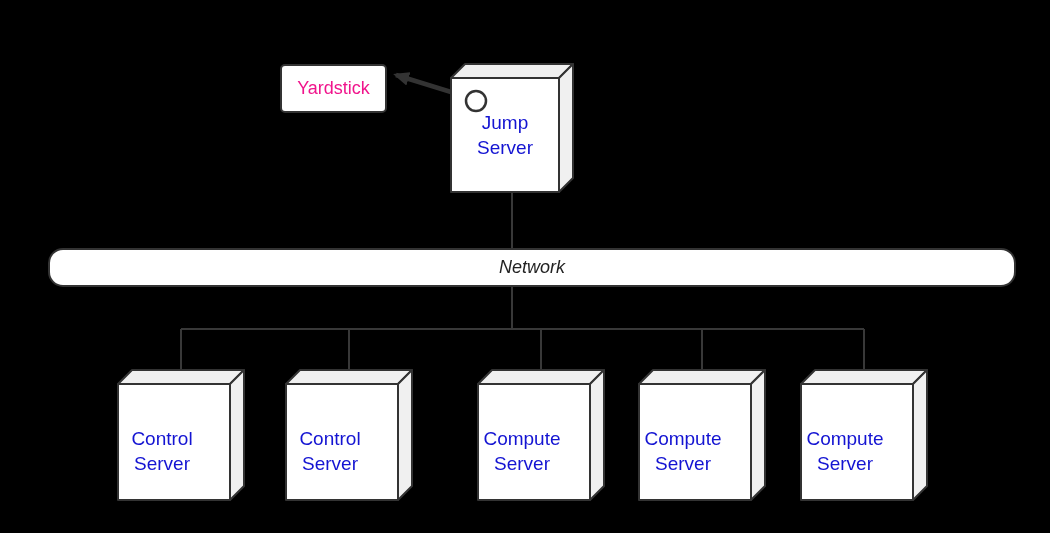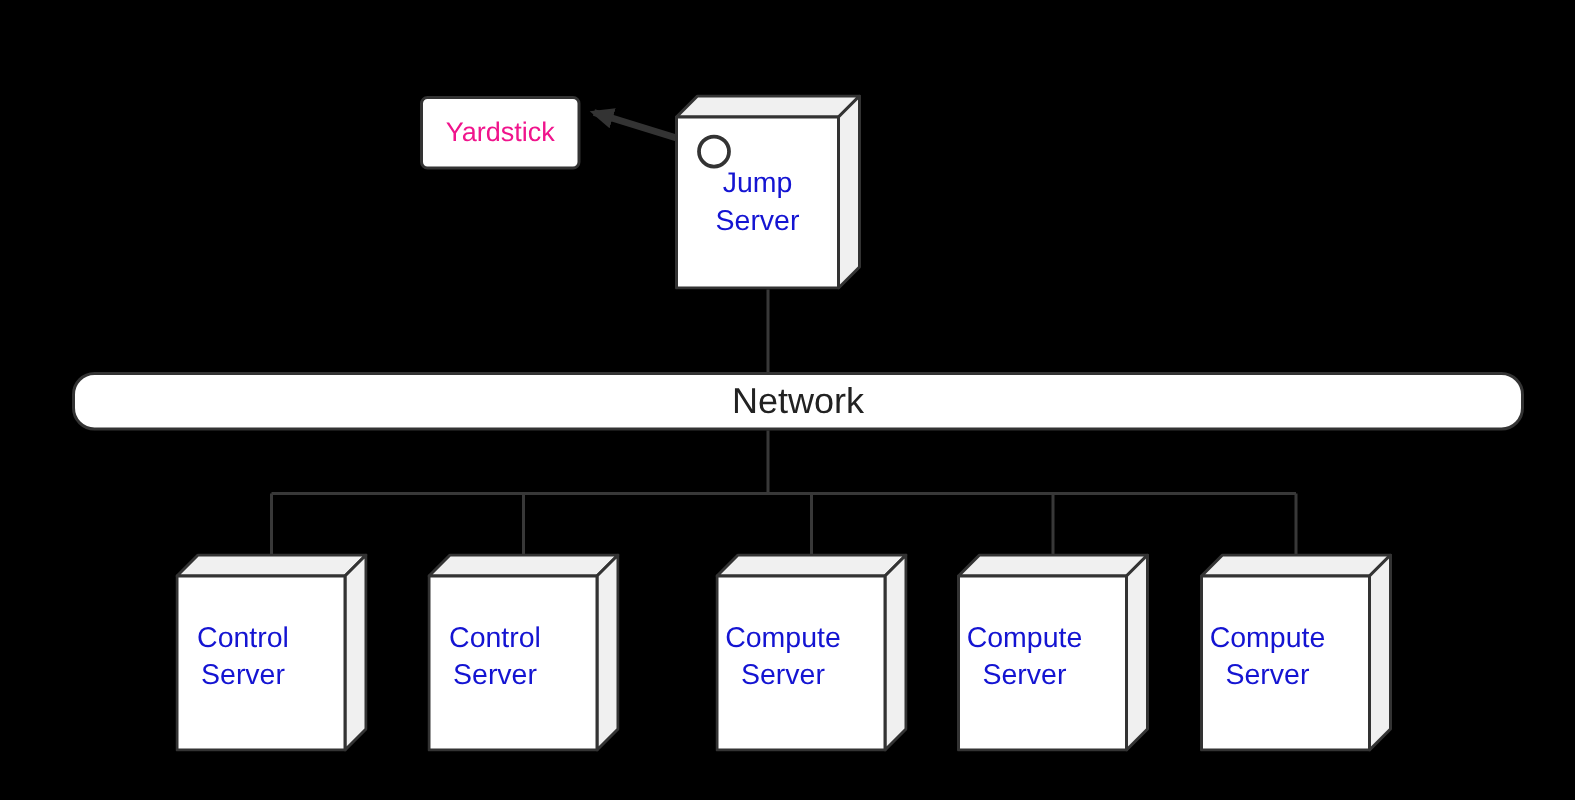--- a/index.html
+++ b/index.html
@@ -46,22 +46,23 @@
     top: 248px;
     width: 968px;
     height: 39px;
     box-sizing: border-box;
     background: #ffffff;
     border: 2.5px solid #333333;
     border-radius: 15px;
     display: flex;
     align-items: center;
     justify-content: center;
-    font-size: 24px;
+    font-size: 18px;
     color: #222222;
+    font-style: italic;
   }
   
   .node3d {
     position: absolute;
     padding-left: 44px;
   }
   .node3d svg {
     position: absolute;
     left: 0;
     top: 0;
@@ -90,21 +91,21 @@
     width: 108px;
     height: 114px;
   }
   .server-node {
     top: 369px;
     width: 128px;
     height: 132px;
   }
   .server-node .node-label {
     left: 1px;
-    top: 11px;
+    top: 24px;
     width: 88px;
     height: 116px;
   }
   .sn-0 { left: 117px; }
   .sn-1 { left: 285px; }
   .sn-2 { left: 477px; }
   .sn-3 { left: 638px; }
   .sn-4 { left: 800px; }
 </style>
 </head>

